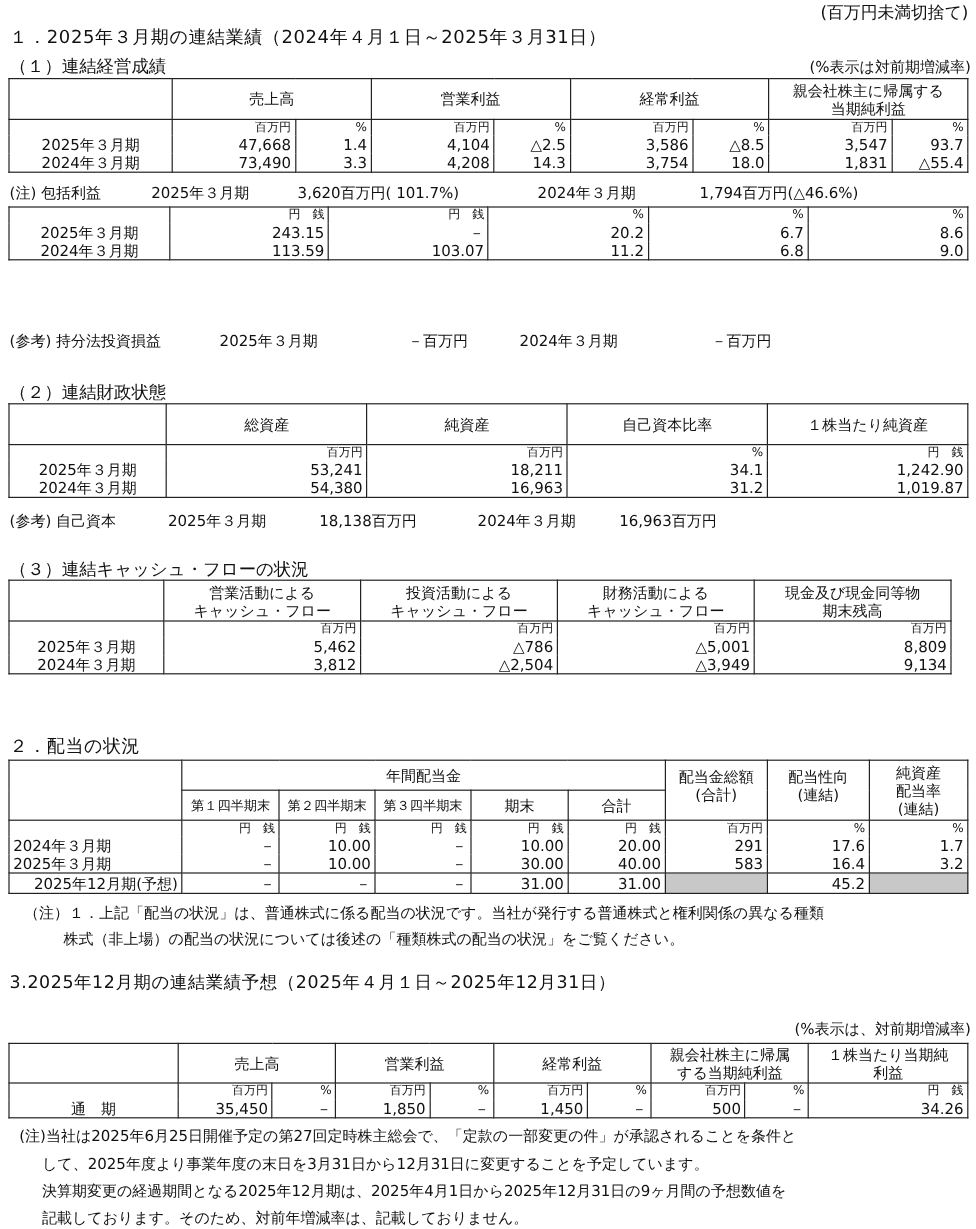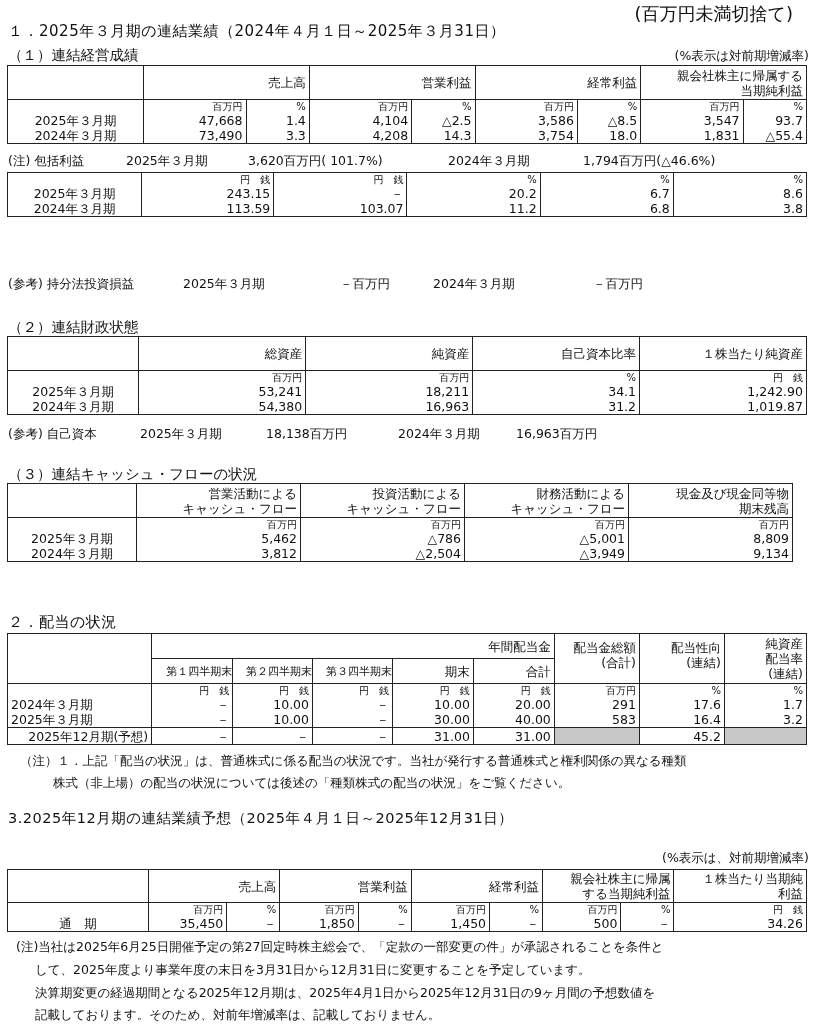--- a/index.html
+++ b/index.html
@@ -1,24 +1,24 @@
 <!DOCTYPE html>
 <html><head>
 <meta charset="utf-8">
 <style>
   html,body{margin:0;padding:0;background:#fff;}
   body{width:813px;height:1024px;position:relative;overflow:hidden;font-family:"DejaVu Sans","Liberation Sans",sans-serif;color:#111;font-size:13px;}
   .abs{position:absolute;}
-  .note-top{right:20px;top:2px;font-size:18px;}
+  .note-top{right:6px;top:2px;font-size:14px;}
   .h1{left:8px;font-size:15px;letter-spacing:0.5px;}
   .h2{left:8px;font-size:14.5px;}
   .rnote{right:4px;font-size:12.5px;}
   table{border-collapse:collapse;position:absolute;left:7px;font-size:12.5px;table-layout:fixed;}
   td,th{border:1px solid #222;padding:0 3px;font-weight:normal;line-height:15px;}
-  th{text-align:right;vertical-align:middle;}
+  th{text-align:center;vertical-align:middle;}
   td.num{text-align:right;border-top:none;border-bottom:none;white-space:nowrap;}
   td.lbl{text-align:center;border-top:none;border-bottom:none;white-space:nowrap;}
   tr.unit td{font-size:10px;line-height:12px;padding-top:1px;}
   tr.last td{border-bottom:1px solid #222;}
   tr.first td{border-top:1px solid #222;}
   .gray{background:#c8c8c8;}
   .line{left:8px;font-size:12.5px;white-space:nowrap;}
   .para{font-size:12.5px;line-height:20px;white-space:nowrap;}
   .small-th{font-size:11px;}
 </style>
@@ -120,21 +120,21 @@
     <td class="num">20.2</td>
     <td class="num">6.7</td>
     <td class="num">8.6</td>
   </tr>
   <tr class="last">
     <td class="lbl">2024年３月期</td>
     <td class="num">113.59</td>
     <td class="num">103.07</td>
     <td class="num">11.2</td>
     <td class="num">6.8</td>
-    <td class="num">3.8</td>
+    <td class="num">9.0</td>
   </tr>
 </tbody>
   </table>
 
 <div class="abs line" style="top:276px">
   <span>(参考) 持分法投資損益</span>
   <span style="position:absolute;left:175px">2025年３月期</span>
   <span style="position:absolute;left:332px">－百万円</span>
   <span style="position:absolute;left:425px">2024年３月期</span>
   <span style="position:absolute;left:585px">－百万円</span>

